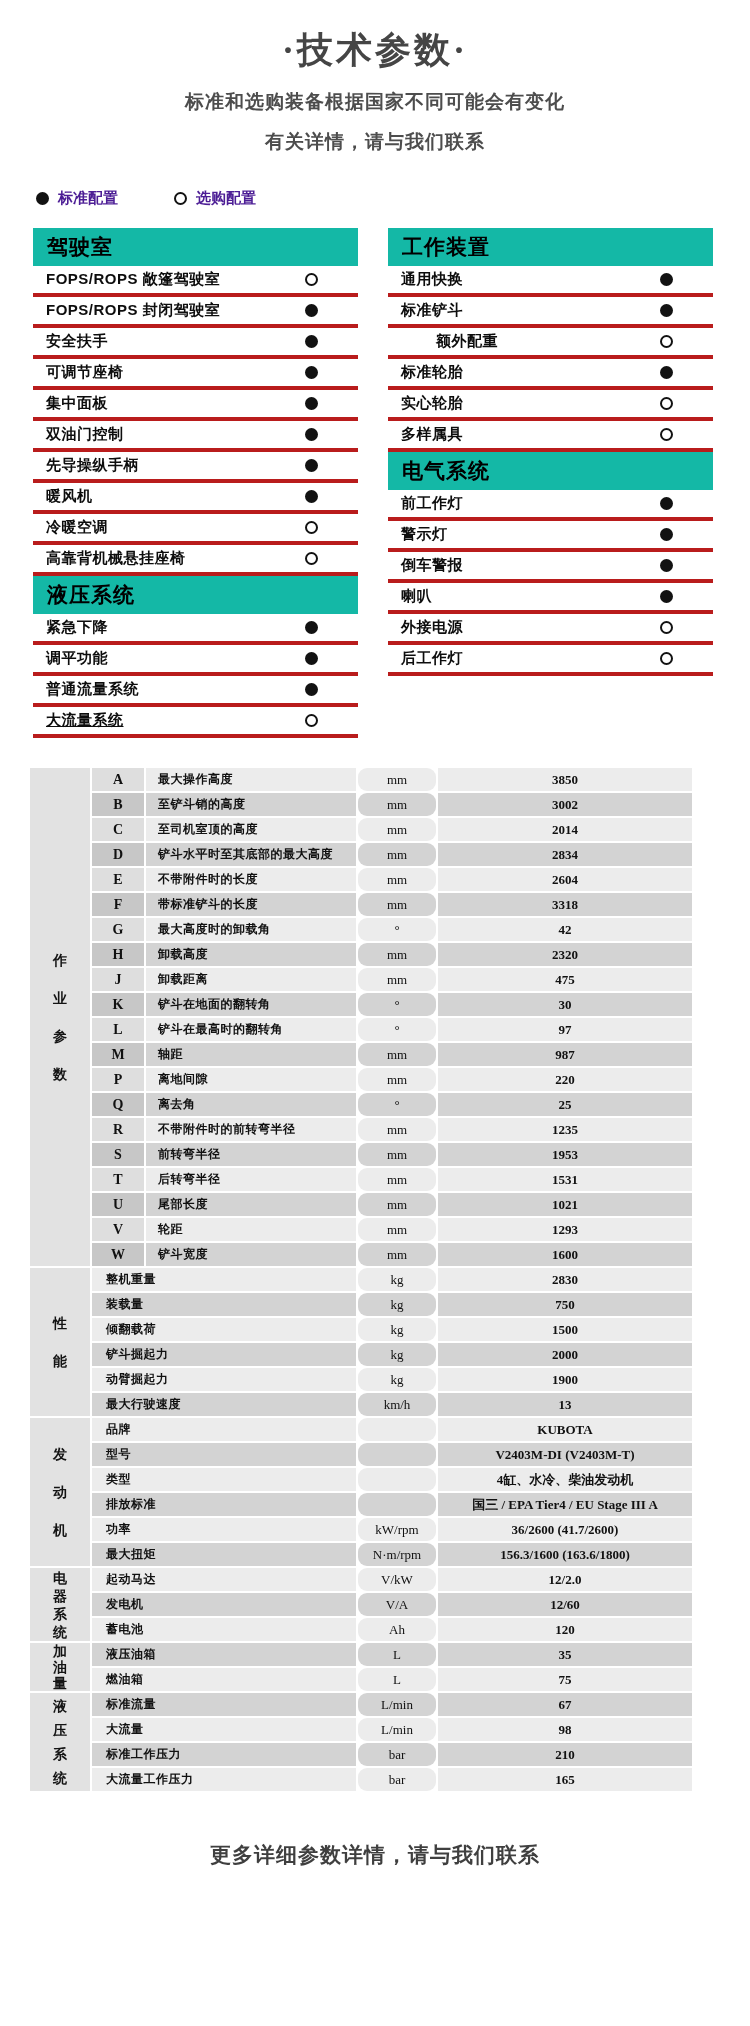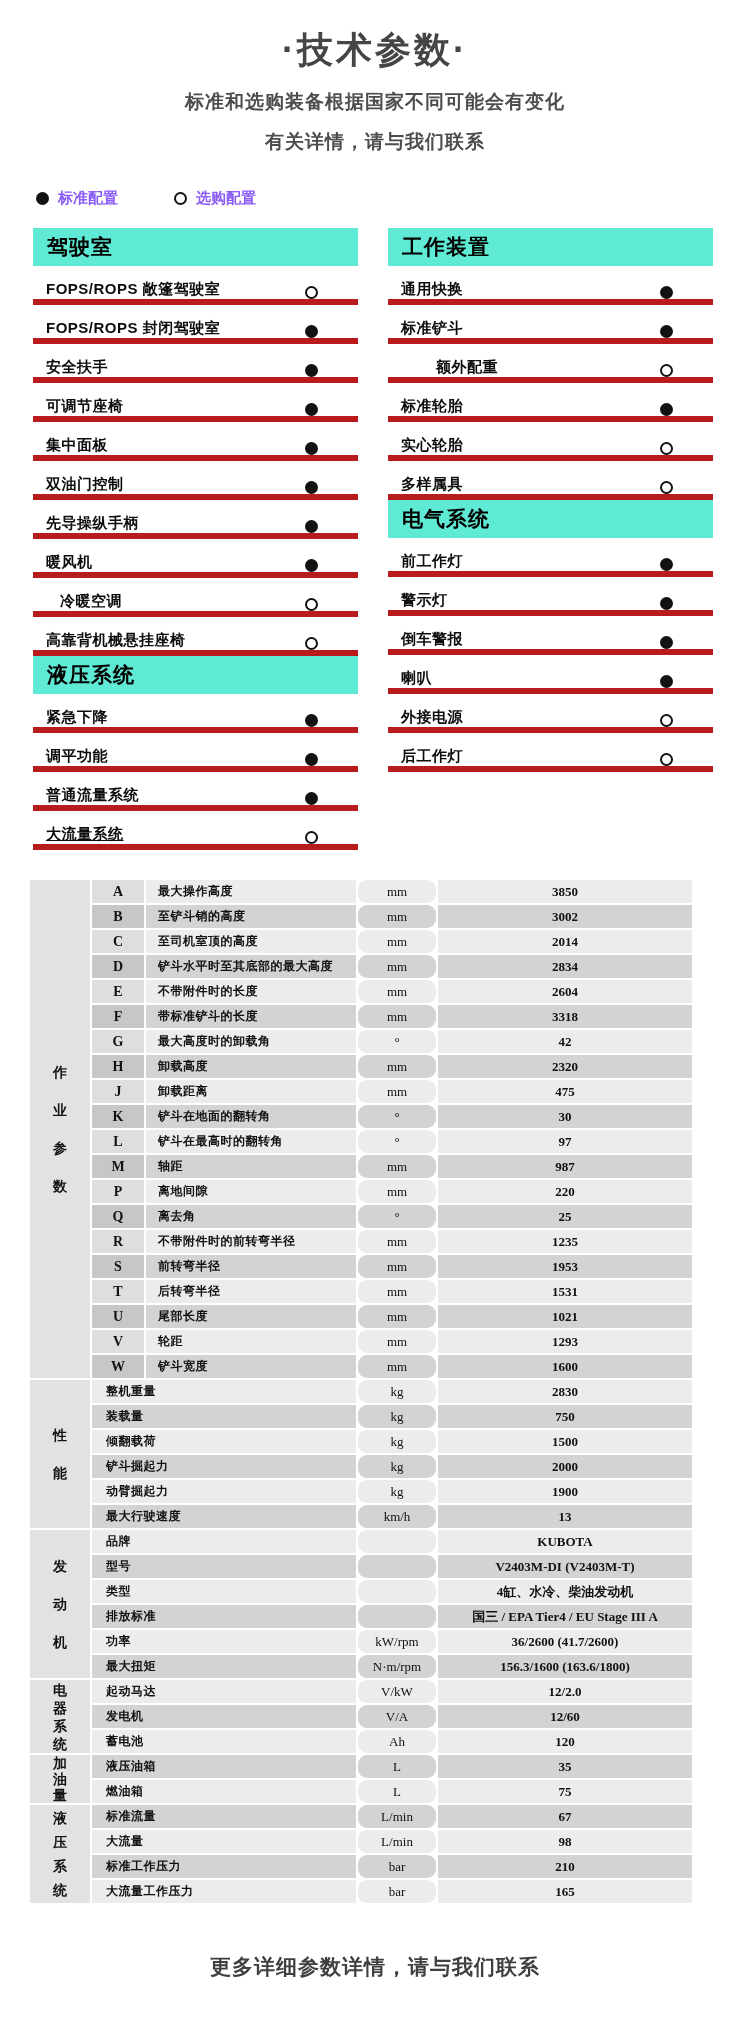--- a/index.html
+++ b/index.html
@@ -6,51 +6,51 @@
     --sans: "Liberation Sans", sans-serif;
     --serif: "Liberation Serif", serif;
   }
   *{margin:0;padding:0;box-sizing:border-box;}
   html,body{background:#ffffff;}
   body{
     width:750px;height:2026px;overflow:hidden;
     font-family:var(--sans);color:#111;position:relative;
   }
   
-  .page-header{padding-top:26px;text-align:center;}
+  .page-header{padding-top:26px;text-align:center;font-family:Liberation Serif, serif;}
   .page-title{
     font-size:36px;font-weight:bold;color:#454545;letter-spacing:3px;
   }
   .page-subtitle{
     font-size:19px;font-weight:bold;color:#4d4d4d;margin-top:14px;letter-spacing:1px;
   }
   .page-subtitle.second{}
   
   .legend{
     margin:34px 0 20px 36px;display:flex;align-items:center;gap:16px;
-    font-size:15px;font-weight:bold;color:#8b5cf6;
+    font-size:15px;font-weight:bold;color:#4c1d95;
   }
   .legend-item{display:flex;align-items:center;gap:9px;}
   .legend-item + .legend-item{margin-left:40px;}
   .dot{width:13px;height:13px;border-radius:50%;flex:0 0 auto;}
   .dot.standard{background:#121212;}
   .dot.optional{background:#fff;border:2px solid #121212;}
   
   .config-area{
     display:flex;gap:30px;padding:0 37px 0 33px;align-items:flex-start;
   }
   .config-col{flex:1;min-width:0;}
   .section-header{
-    height:38px;background:#5eead4;color:#000;
+    height:38px;background:#14b8a6;color:#000;
     display:flex;align-items:center;padding-left:14px;
     font-size:21px;font-weight:bold;letter-spacing:1px;
   }
   .config-row{
-    height:39px;display:flex;align-items:flex-end;justify-content:space-between;
-    border-bottom:6px solid #b91c1c;padding:0 40px 0 13px;
+    height:31px;display:flex;align-items:center;justify-content:space-between;
+    border-bottom:4px solid #b91c1c;padding:0 40px 0 13px;
   }
   .config-label{font-size:15px;font-weight:bold;color:#0d0d0d;letter-spacing:0.5px;white-space:nowrap;}
   
   .spec-table{margin:30px 28px 0 30px;width:662px;}
   .spec-group{display:flex;column-gap:2px;}
   .group-label{
     width:60px;background:#e2e2e2;margin-bottom:2px;
     display:flex;flex-direction:column;align-items:center;justify-content:center;
     font-size:14px;font-weight:bold;color:#141414;
   }
@@ -123,21 +123,21 @@
       </div>
       <div class="config-row">
         <div class="config-label" style="display: inline;">先导操纵手柄</div>
         <span class="dot standard"></span>
       </div>
       <div class="config-row">
         <div class="config-label" style="display: inline;">暖风机</div>
         <span class="dot standard"></span>
       </div>
       <div class="config-row">
-        <div class="config-label" style="display: inline; margin-left: 14px;">冷暖空调</div>
+        <div class="config-label" style="display: inline;">冷暖空调</div>
         <span class="dot optional"></span>
       </div>
       <div class="config-row">
         <div class="config-label" style="display: inline;">高靠背机械悬挂座椅</div>
         <span class="dot optional"></span>
       </div>
       <div class="section-header">液压系统</div>
       <div class="config-row">
         <div class="config-label" style="display: inline;">紧急下降</div>
         <span class="dot standard"></span>

